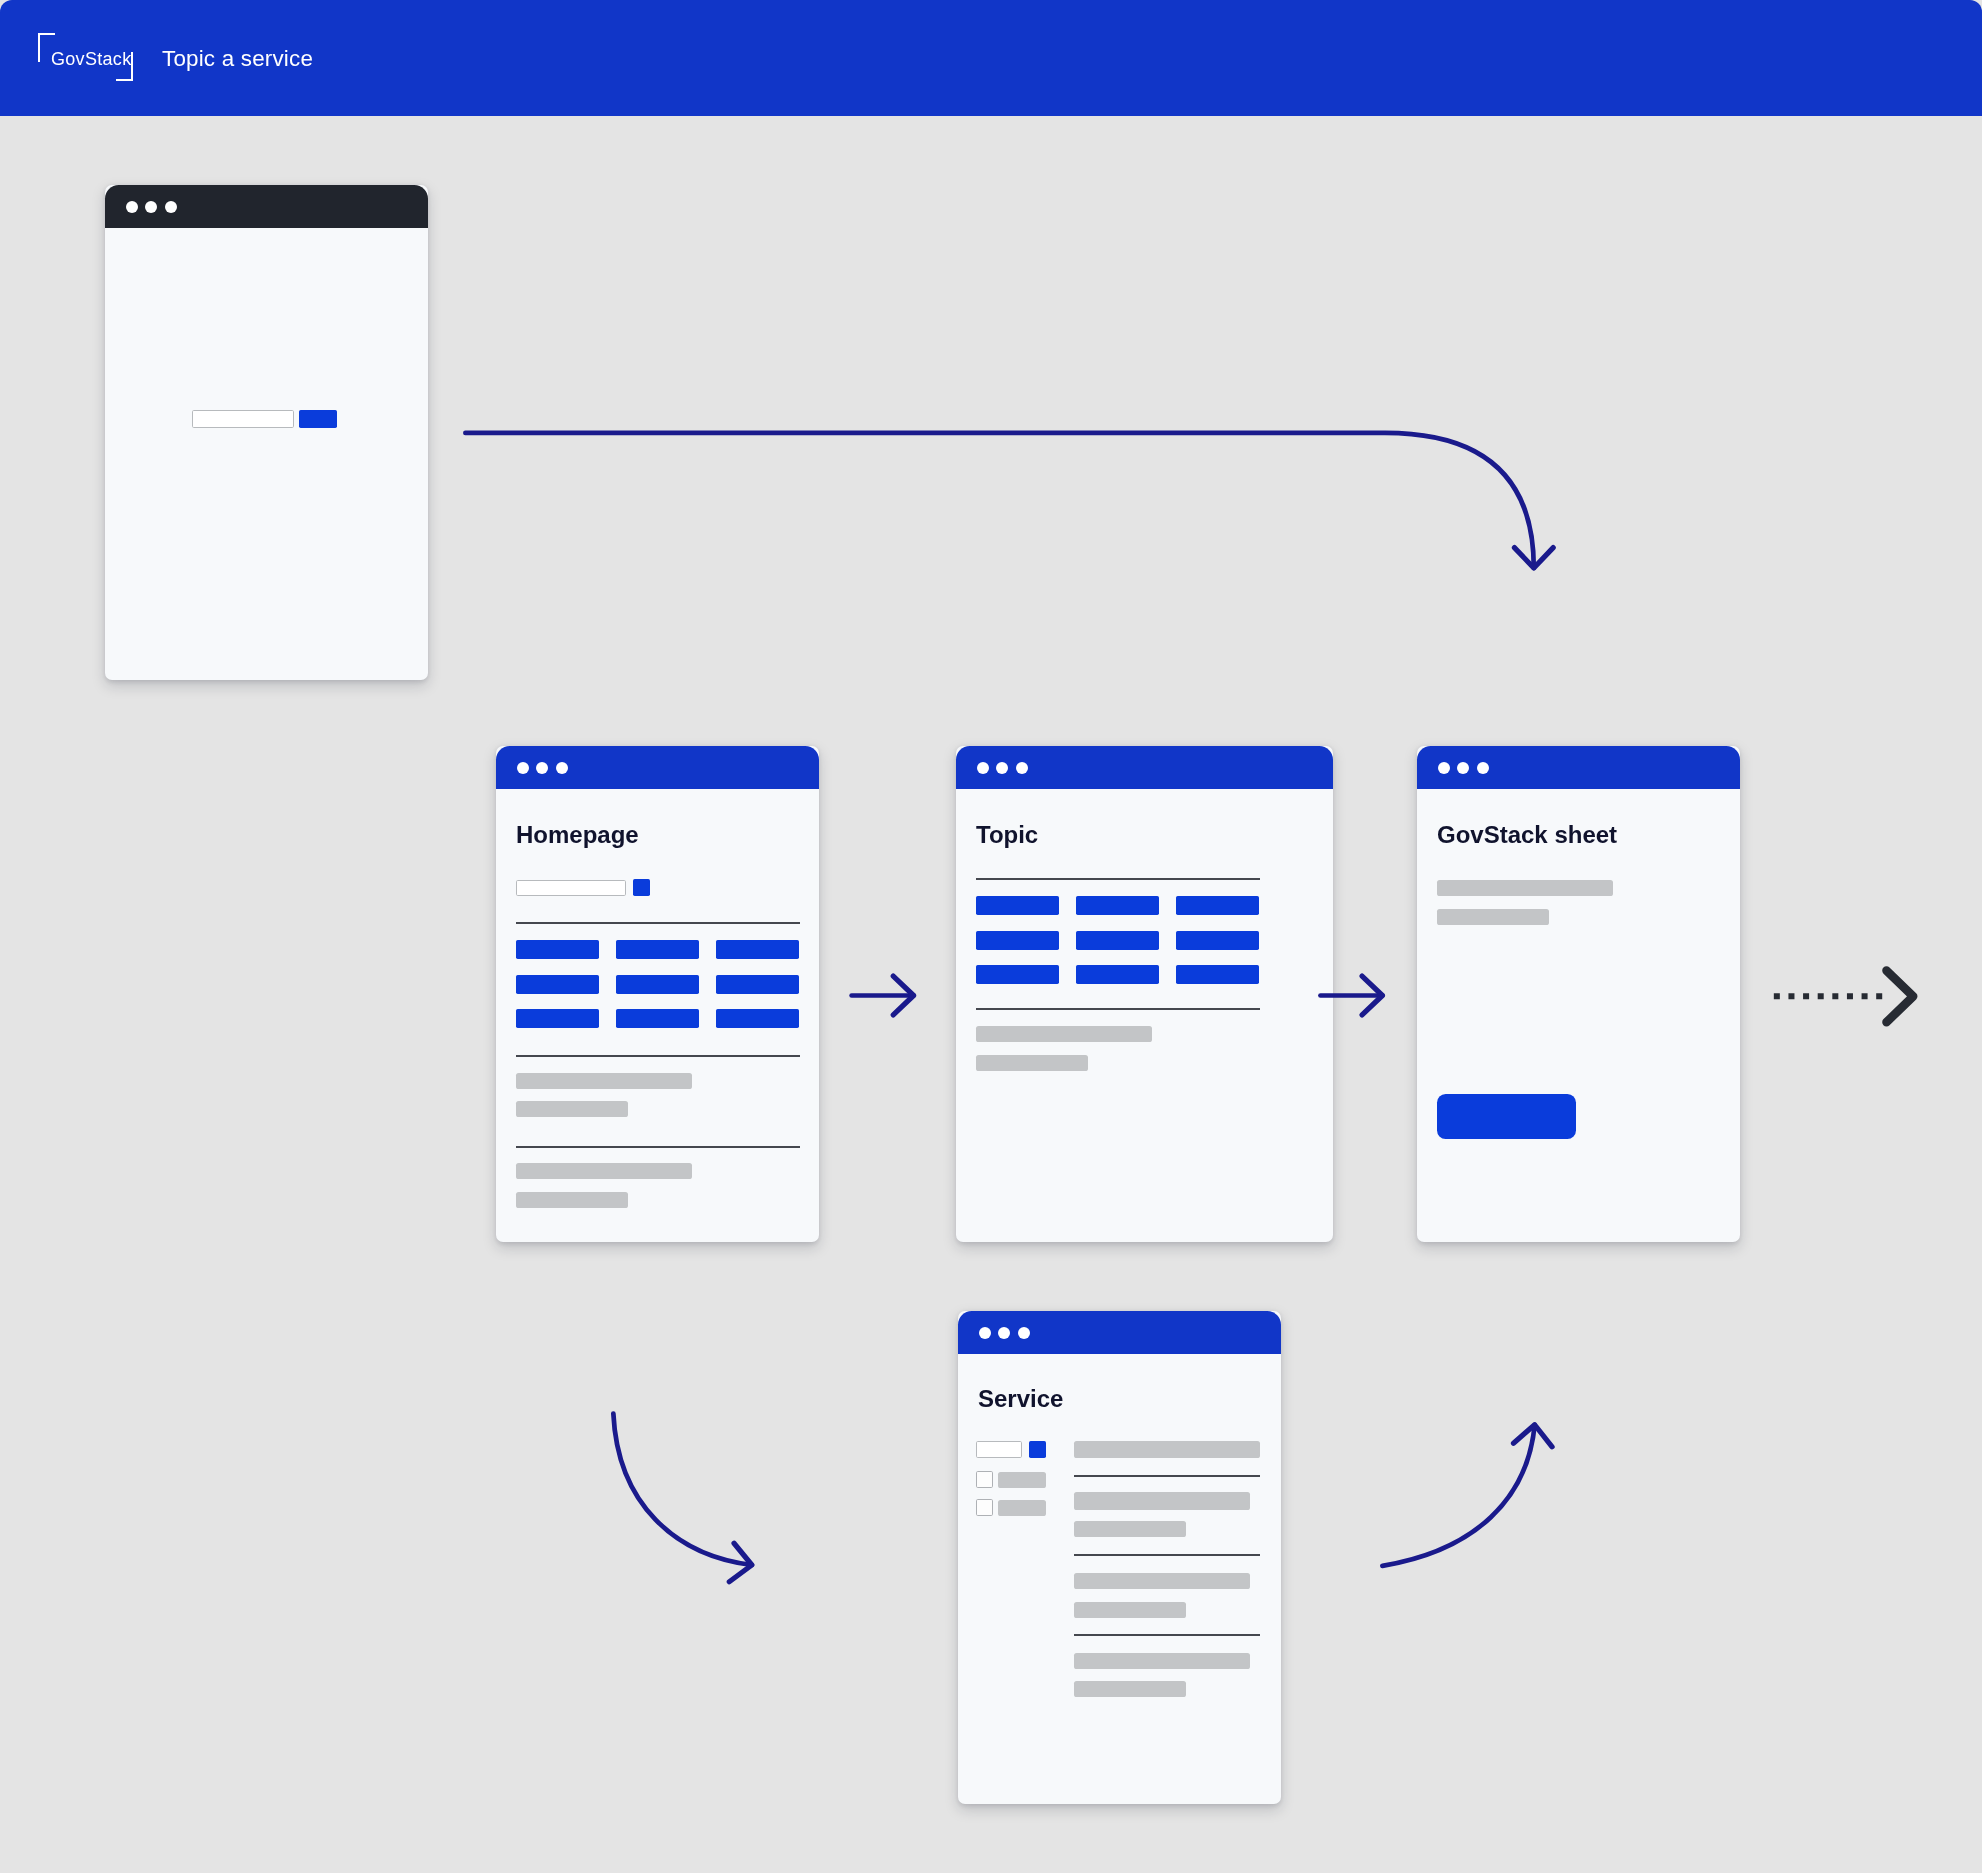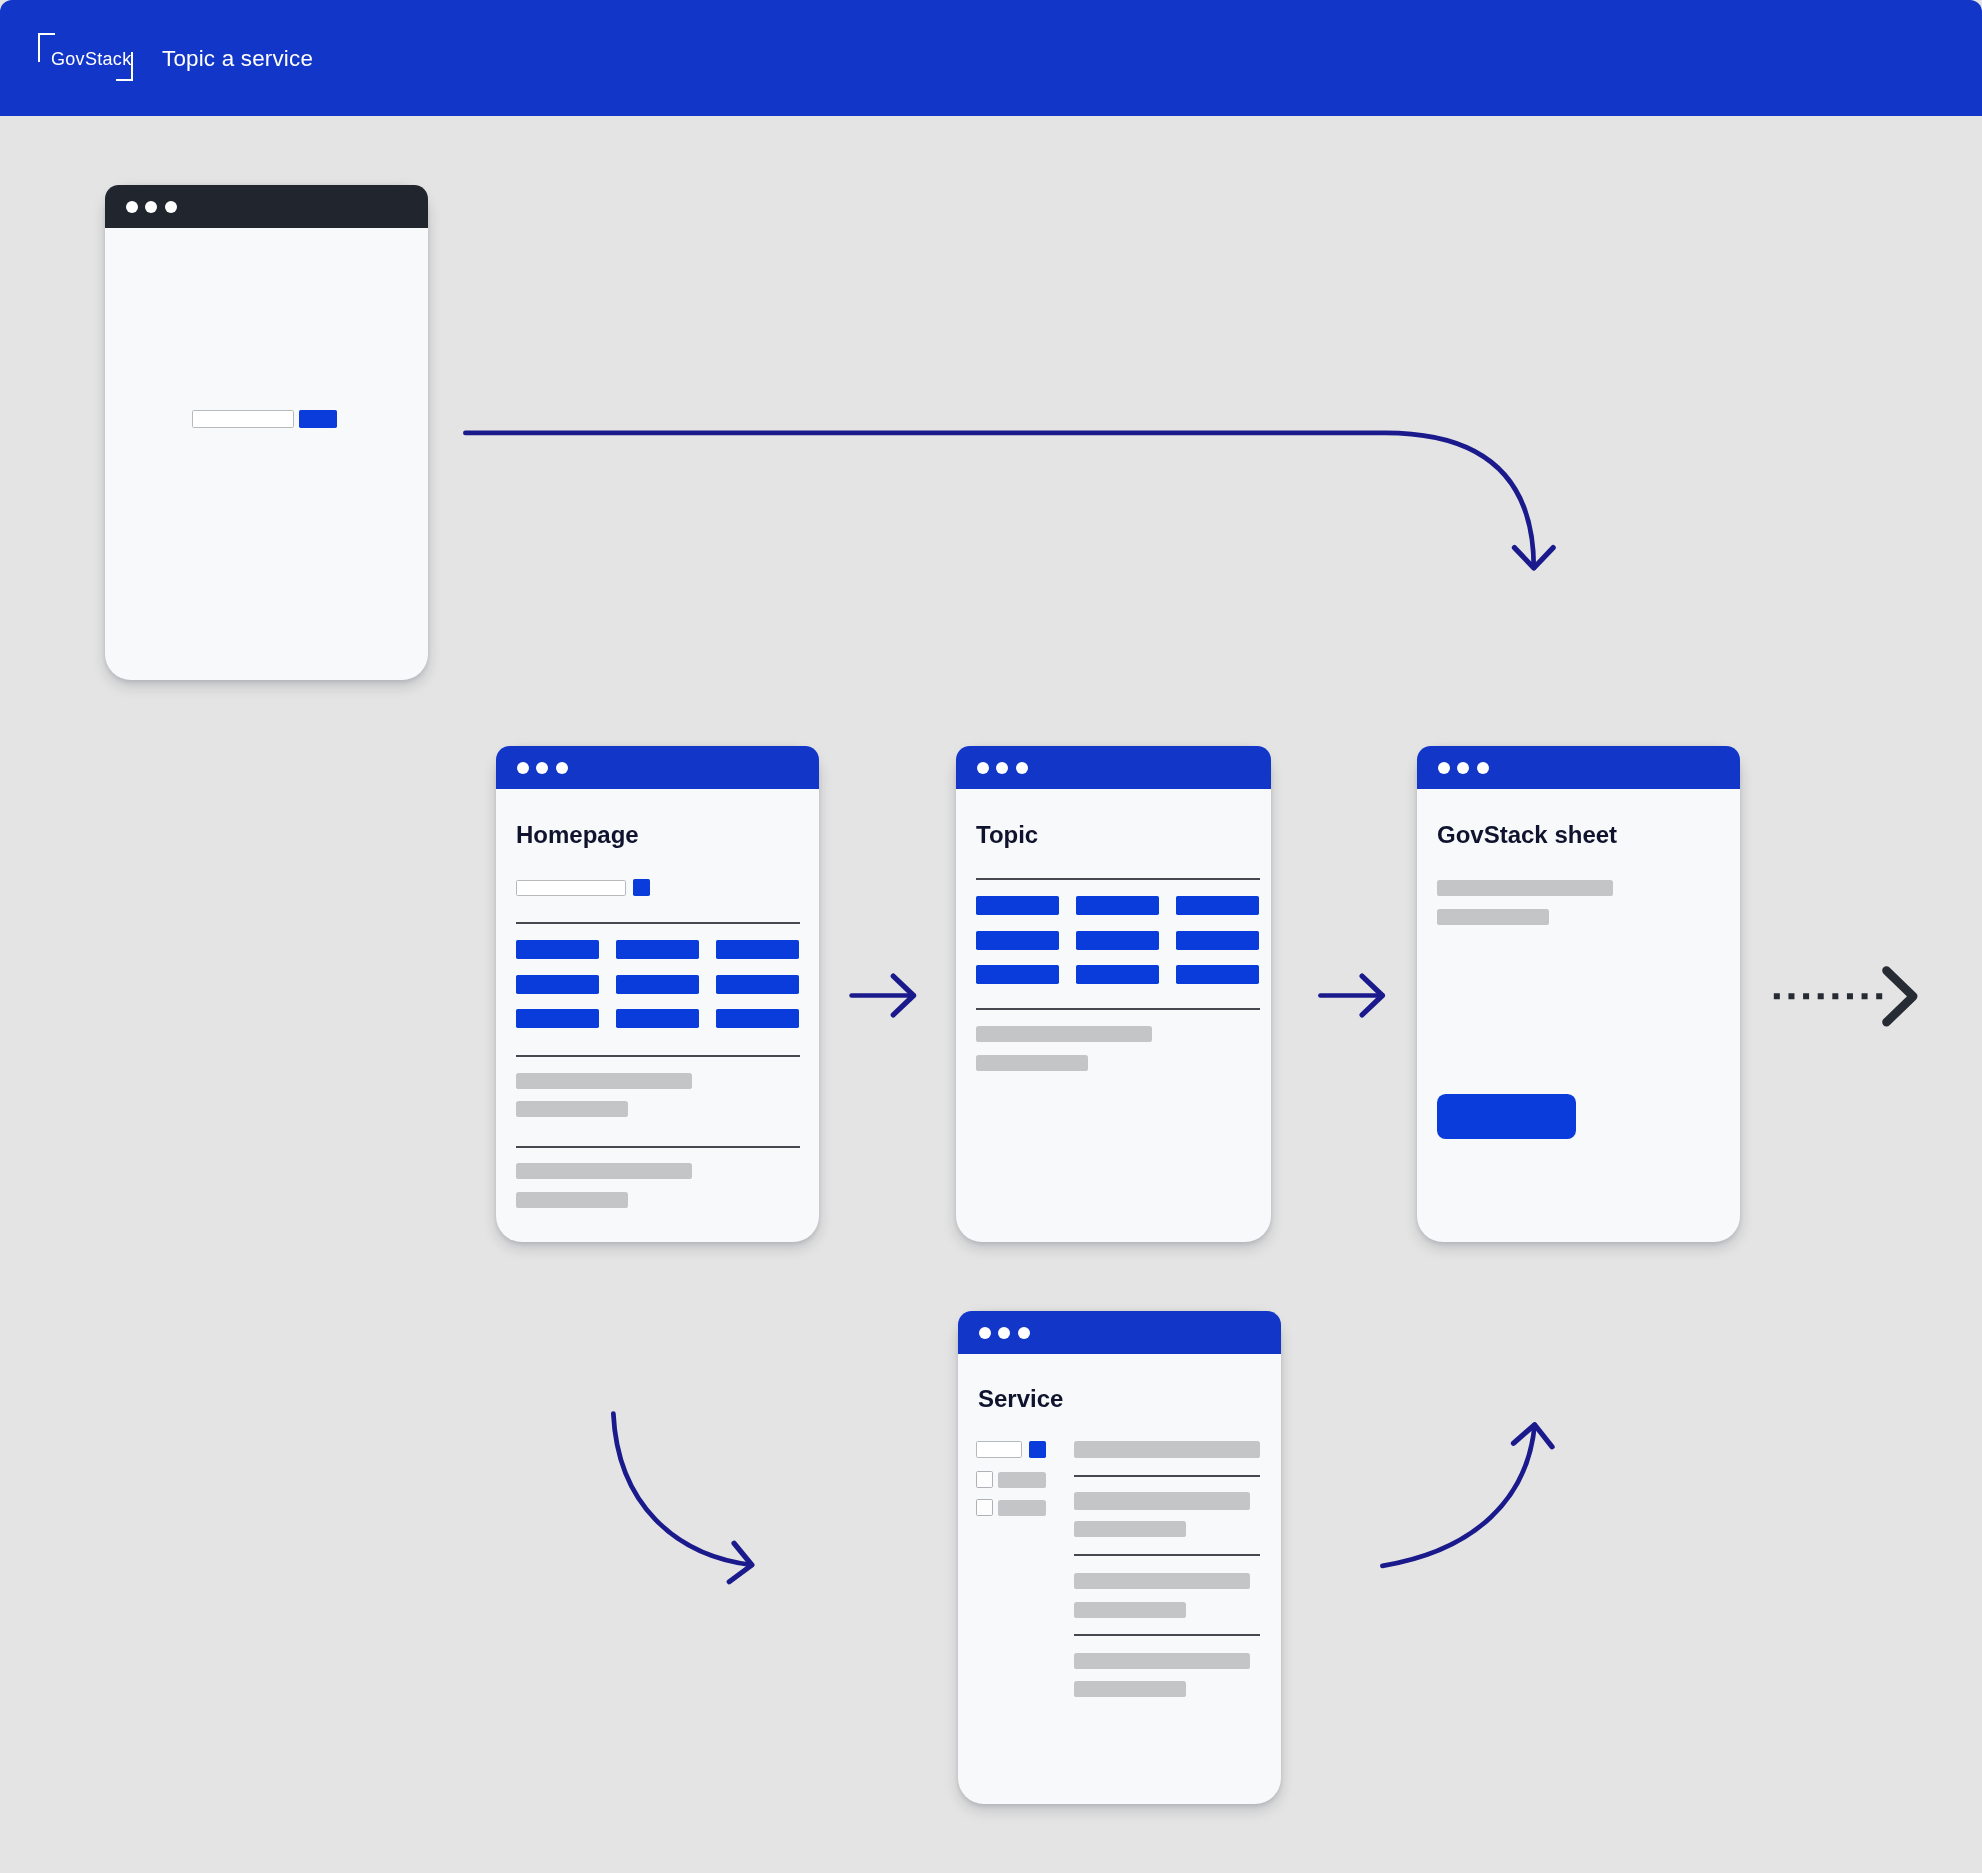--- a/index.html
+++ b/index.html
@@ -35,21 +35,21 @@
   .bracket-tl{position:absolute;left:0;top:0;width:17px;height:29px;
     border-left:2.6px solid #fff;border-top:2.6px solid #fff}
   .bracket-br{position:absolute;right:0;bottom:0;width:17px;height:29px;
     border-right:2.6px solid #fff;border-bottom:2.6px solid #fff}
   .nav-item{
     position:absolute;left:162px;top:46px;color:#fff;font-size:22.4px;
     letter-spacing:0.2px;cursor:pointer;white-space:nowrap;
   }
   
   .win{
-    position:absolute;background:var(--window-bg);border-radius:26px;
+    position:absolute;background:var(--window-bg);border-radius:7px;
     box-shadow:0 5.2px 13.8px rgba(20,24,40,.17),0 1.7px 4.3px rgba(20,24,40,.10);
   }
   .win-h{
     position:absolute;left:0;top:0;right:0;height:43px;
     border-radius:13.8px 13.8px 0 0;display:flex;align-items:center;
     gap:7.7px;padding-left:20.6px;
   }
   .win-h.blue{background:var(--brand-blue)}
   .win-h.dark{background:var(--dark-header)}
   .dot{width:12px;height:12px;border-radius:50%;background:#fff;flex:0 0 auto}
@@ -119,21 +119,21 @@
     <div class="bcell"></div>
   </div>
   <div class="divider" style="left:20px;top:309px;width:284px"></div>
   <div class="gbar" style="left:20px;top:327px;width:176px"></div>
   <div class="gbar" style="left:20px;top:355px;width:112px"></div>
   <div class="divider" style="left:20px;top:400px;width:284px"></div>
   <div class="gbar" style="left:20px;top:417px;width:176px"></div>
   <div class="gbar" style="left:20px;top:446px;width:112px"></div>
 </div>
 
-<div class="win" style="left:956px;top:746px;width:315px;height:496px">
+<div class="win" style="left:956px;top:746px;width:377px;height:496px">
   <div class="win-h blue">
     <span class="dot"></span>
     <span class="dot"></span>
     <span class="dot"></span>
   </div>
   <div class="title" style="top:77px">Topic</div>
   <div class="divider" style="left:20px;top:132px;width:284px"></div>
   <div class="bgrid" style="left:20px;top:150px">
     <div class="bcell"></div>
     <div class="bcell"></div>

